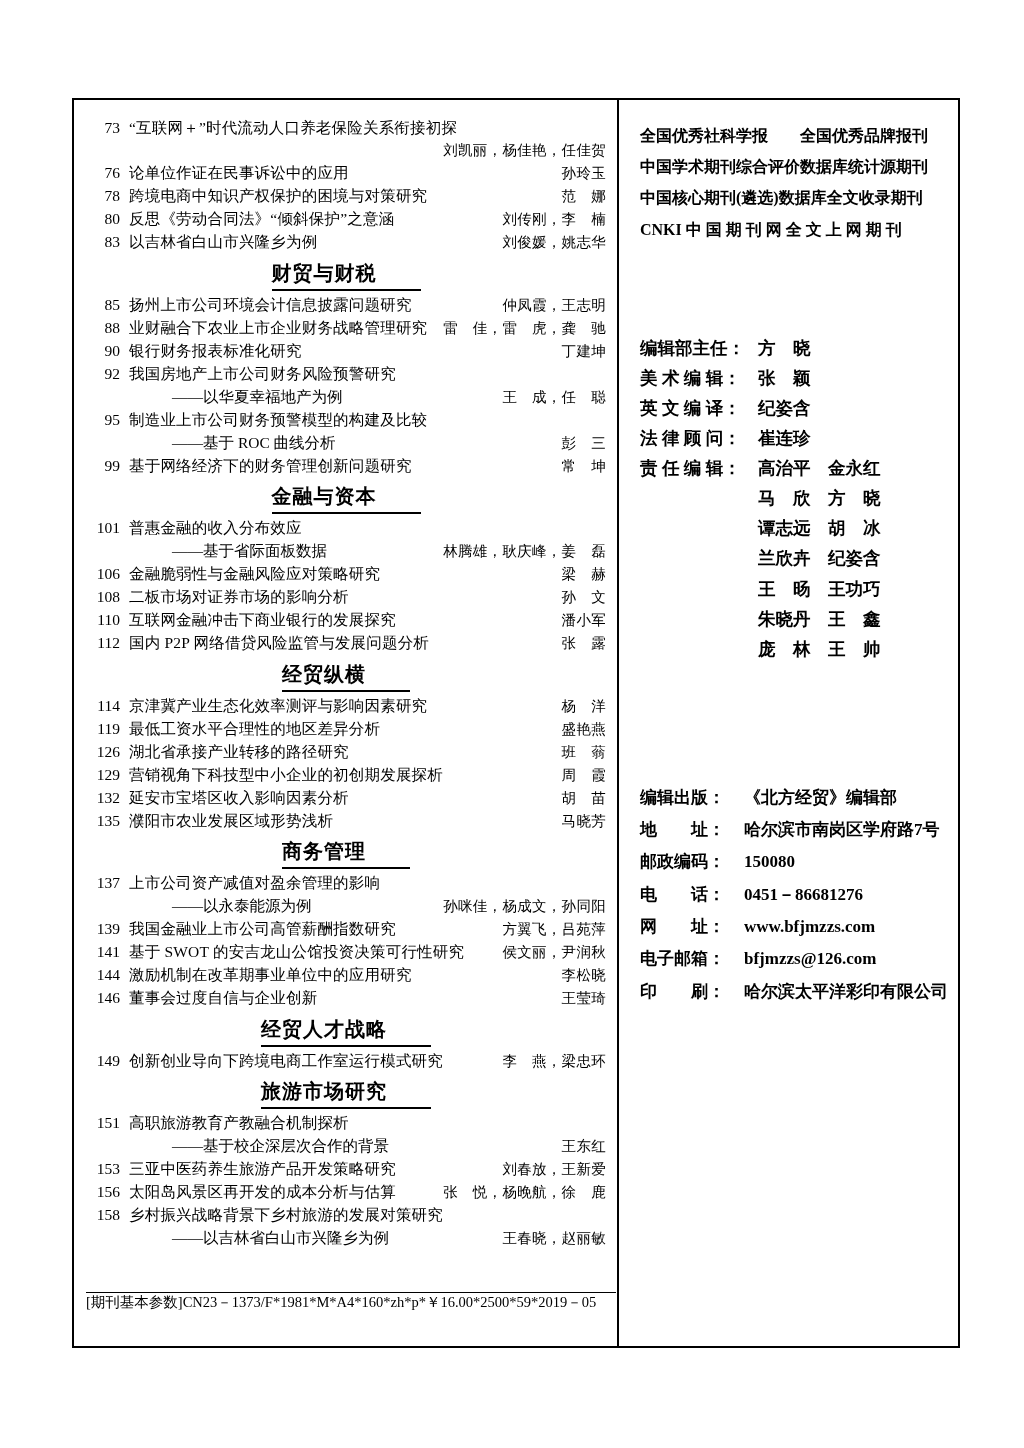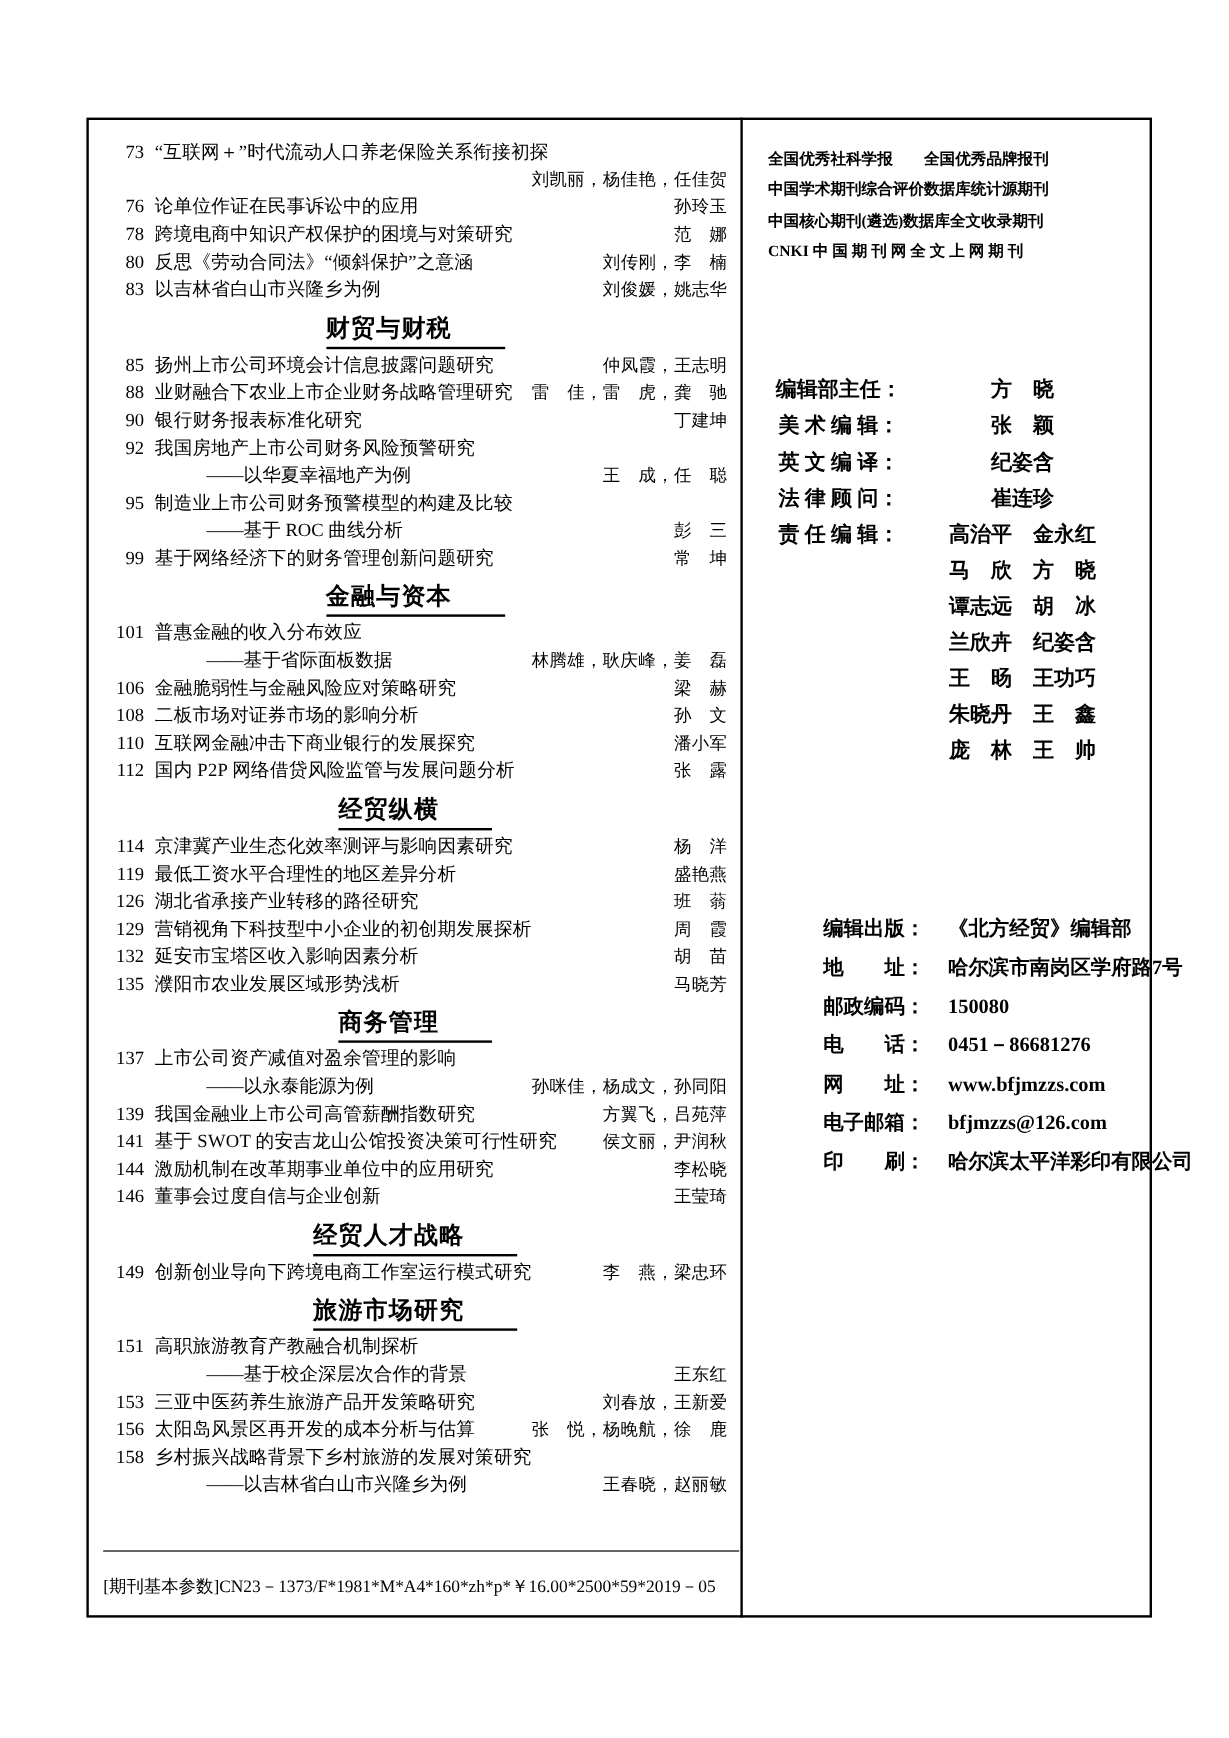--- a/index.html
+++ b/index.html
@@ -107,46 +107,44 @@
     width: 100%;
   }
   .right {
     position: absolute;
     left: 640px;
     top: 120px;
     width: 306px;
   }
   .award {
     font-weight: bold;
-    font-size: 13px;
+    font-size: 16px;
     line-height: 1.95;
     letter-spacing: 0px;
     white-space: nowrap;
   }
   .staff {
     margin-top: 88px;
-    text-align: center;
   }
   .staff-row {
     font-weight: bold;
     font-size: 17.5px;
     line-height: 1.72;
     white-space: nowrap;
     display: flex;
   }
   .staff-label {
     flex: 0 0 118px;
     display: inline-block;
   }
   .staff-val {
     flex: 1 1 auto;
   }
   .imprint {
     margin-top: 118px;
-    margin-left: 46px;
   }
   .imp-row {
     font-weight: bold;
     font-size: 17px;
     line-height: 1.9;
     white-space: nowrap;
     display: flex;
   }
   .imp-label {
     flex: 0 0 104px;
@@ -154,21 +152,21 @@
   .imp-val {
     flex: 1 1 auto;
     font-weight: bold;
   }
   .footer {
     position: absolute;
     left: 86px;
     top: 1292px;
     width: 530px;
     font-size: 14.5px;
-    padding-top: 20px;
+    padding-top: 0;
     border-top: 1.5px solid #000;
     white-space: nowrap;
   }
 </style>
 </head>
 <body>
 
 <div class="page">
   <div class="frame"></div>
   <div class="vdiv"></div>

